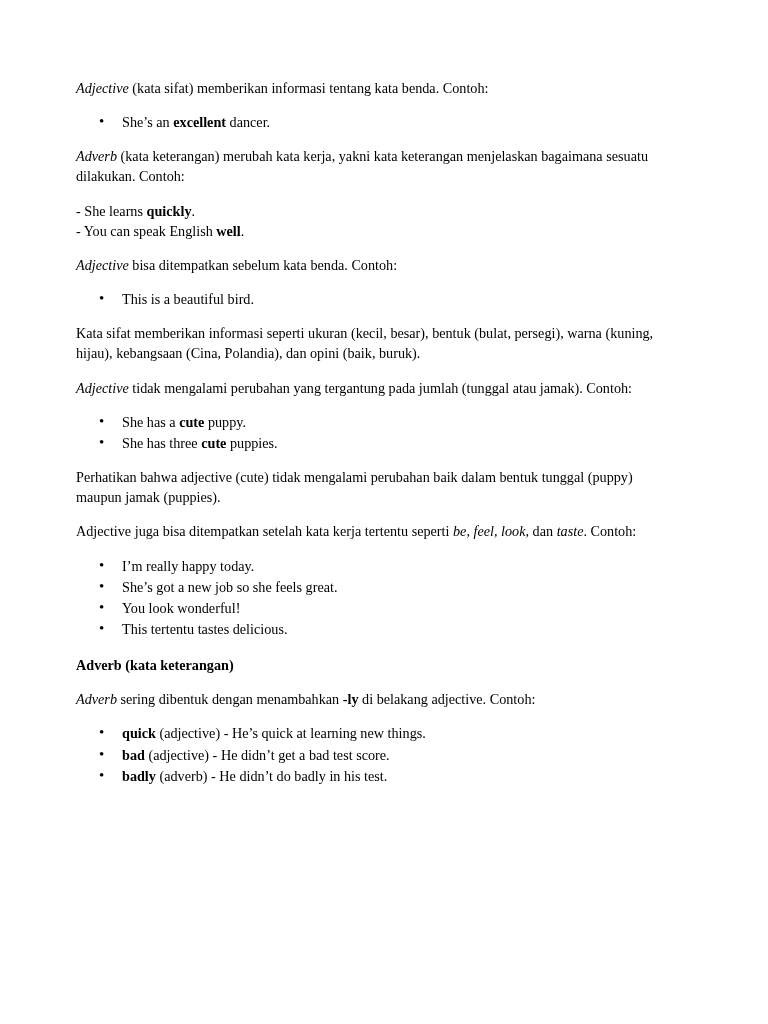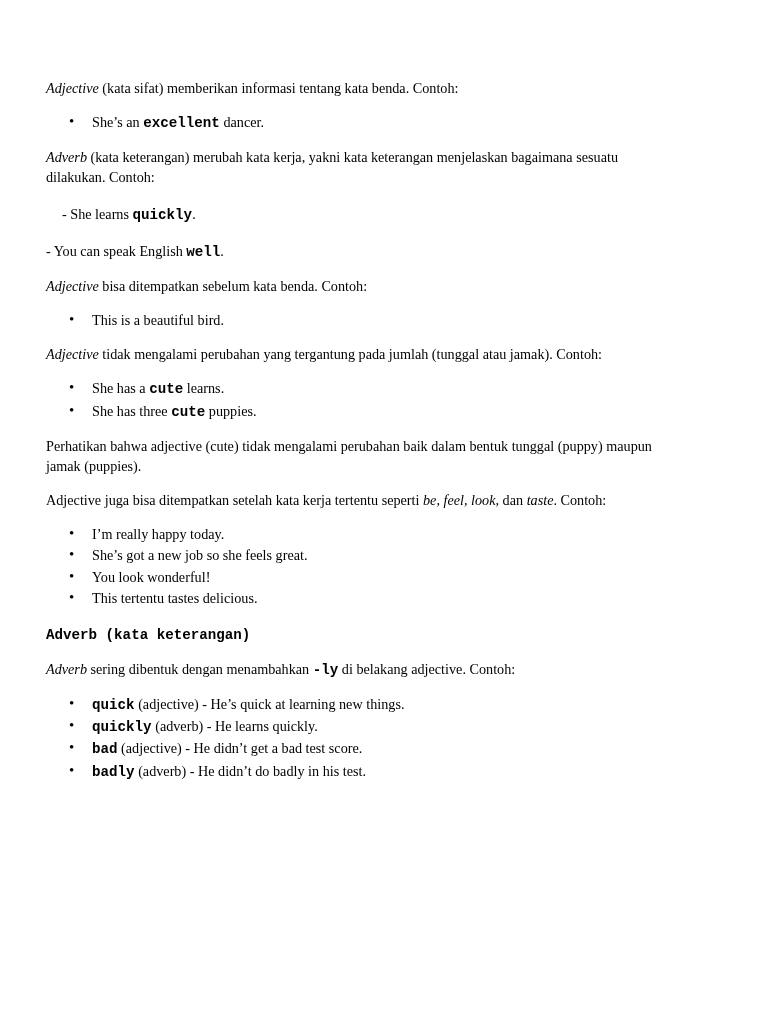--- a/index.html
+++ b/index.html
@@ -13,31 +13,31 @@
     font-family: "Liberation Serif", serif;
     color: #000000;
     overflow: hidden;
   }
   .page {
     position: relative;
     width: 768px;
     height: 1024px;
     background: #ffffff;
     box-sizing: border-box;
-    padding: 78px 112px 0 46px;
+    padding: 78px 112px 0 76px;
   }
   .doc-body {
     font-size: 14.2px;
     line-height: 1.42;
   }
   p.para {
     margin: 0 0 14px 0;
   }
   p.tight {
-    margin: 16px;
+    margin: 0;
   }
   p.tight-last {
     margin: 0 0 14px 0;
   }
   ul.bullets {
     margin: 0 0 14px 0;
     padding-left: 46px;
     list-style: none;
   }
   ul.bullets li {
@@ -50,21 +50,20 @@
     position: absolute;
     left: -23px;
     top: -1px;
     font-size: 15px;
   }
   .ital {
     font-style: italic;
   }
   .bold {
     font-weight: bold;
-    font-family: Liberation Mono, monospace;
   }
   .heading {
     font-weight: bold;
     margin: 16px 0 14px 0;
   }
 </style>
 </head>
 <body>
 
 <div class="page">
@@ -73,35 +72,35 @@
       <ul class="bullets">
         <li><span>She’s an </span><span class="bold">excellent</span><span> dancer.</span></li>
       </ul>
       <p class="para"><span class="ital">Adverb</span><span> (kata keterangan) merubah kata kerja, yakni kata keterangan menjelaskan bagaimana sesuatu dilakukan. Contoh:</span></p>
       <p class="tight"><span>- She learns </span><span class="bold">quickly</span><span>.</span></p>
       <p class="tight-last"><span>- You can speak English </span><span class="bold">well</span><span>.</span></p>
       <p class="para"><span class="ital">Adjective</span><span> bisa ditempatkan sebelum kata benda. Contoh:</span></p>
       <ul class="bullets">
         <li><span>This is a beautiful bird.</span></li>
       </ul>
+      <p class="para"><span>Kata sifat memberikan informasi seperti ukuran (kecil, besar), bentuk (bulat, persegi), warna (kuning, hijau), kebangsaan (Cina, Polandia), dan opini (baik, buruk).</span></p>
       <p class="para"><span class="ital">Adjective</span><span> tidak mengalami perubahan yang tergantung pada jumlah (tunggal atau jamak). Contoh:</span></p>
       <ul class="bullets">
-        <li><span>She has a </span><span class="bold">cute</span><span> learns.</span></li>
+        <li><span>She has a </span><span class="bold">cute</span><span> puppy.</span></li>
         <li><span>She has three </span><span class="bold">cute</span><span> puppies.</span></li>
       </ul>
       <p class="para"><span>Perhatikan bahwa adjective (cute) tidak mengalami perubahan baik dalam bentuk tunggal (puppy) maupun jamak (puppies).</span></p>
       <p class="para"><span>Adjective juga bisa ditempatkan setelah kata kerja tertentu seperti </span><span class="ital">be, feel, look,</span><span> dan </span><span class="ital">taste</span><span>. Contoh:</span></p>
       <ul class="bullets">
         <li><span>I’m really happy today.</span></li>
         <li><span>She’s got a new job so she feels great.</span></li>
         <li><span>You look wonderful!</span></li>
         <li><span>This tertentu tastes delicious.</span></li>
       </ul>
       <p class="heading"><span class="bold">Adverb (kata keterangan)</span></p>
       <p class="para"><span class="ital">Adverb</span><span> sering dibentuk dengan menambahkan </span><span class="bold">-ly</span><span> di belakang adjective. Contoh:</span></p>
       <ul class="bullets">
         <li><span class="bold">quick</span><span> (adjective) - He’s quick at learning new things.</span></li>
-        <li><span class="bold">quickly</span><span> (adverb) - He learns quickly.</span></li>
         <li><span class="bold">bad</span><span> (adjective) - He didn’t get a bad test score.</span></li>
         <li><span class="bold">badly</span><span> (adverb) - He didn’t do badly in his test.</span></li>
       </ul>
     </div>
 </div>
 
 </body></html>

